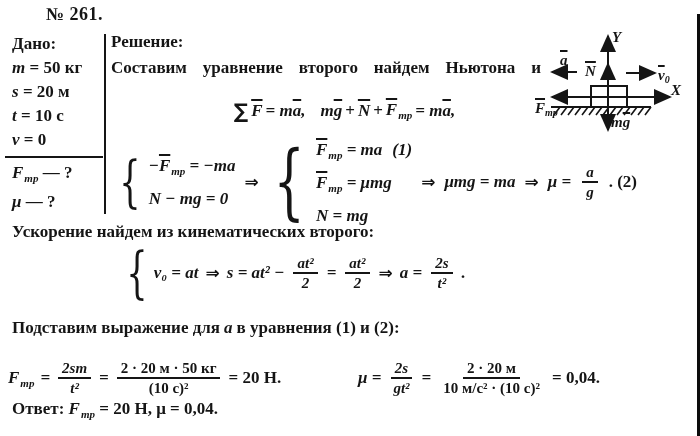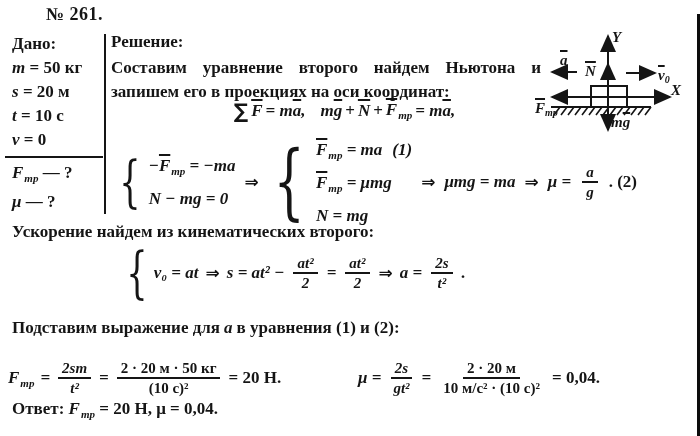--- a/index.html
+++ b/index.html
@@ -87,21 +87,20 @@
     <div class="g-sep"></div>
     <div class="g-row"><span class="mi">F</span><sub class="msub">тр</sub> <span class="up">— ?</span></div>
     <div class="g-row"><span class="mi">μ</span> <span class="up">— ?</span></div>
   </div>
 
   <div class="abs vdiv"></div>
 
   <div class="abs sol-label">Решение:</div>
   <div class="abs intro">
     <div class="l1">Составим уравнение второго найдем Ньютона и</div>
-    <div class="l2">запишем его в проекциях на оси координат:</div>
   </div>
 
   <div class="abs eqflex newton">
     <span class="sigma">∑</span>
     <span class="tok mi vec">F</span>
     <span class="tok"><span class="mi">= m</span><span class="mi vec">a</span><span class="mi">,</span></span>
     <span class="tok gap-l"><span class="mi">m</span><span class="mi vec">g</span></span>
     <span class="tok">+</span>
     <span class="tok mi vec">N</span>
     <span class="tok">+</span>

